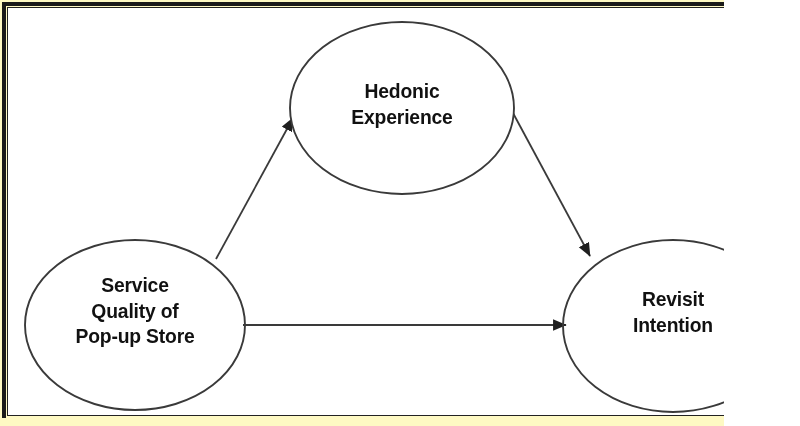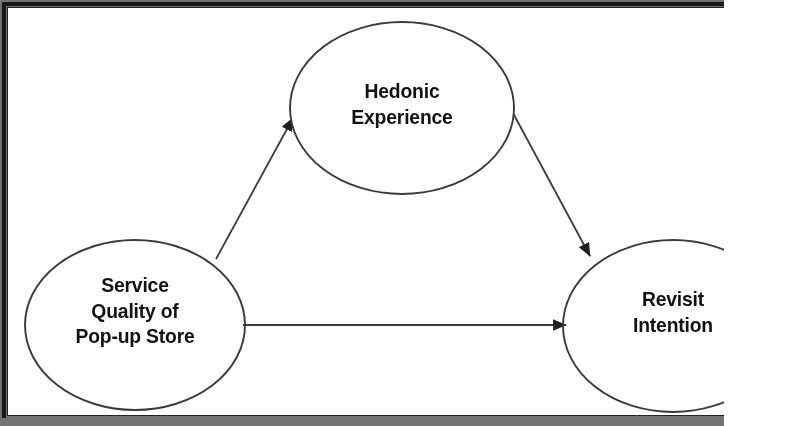--- a/index.html
+++ b/index.html
@@ -4,21 +4,21 @@
 <style>
   html, body {
     margin: 0;
     padding: 0;
     background: #ffffff;
   }
   #screenshot {
     position: relative;
     width: 724px;
     height: 426px;
-    background: #737373;
+    background: #fef9c3;
     overflow: hidden;
     font-family: "Liberation Sans", sans-serif;
   }
   
   #frame-outer {
     position: absolute;
     left: 2px;
     top: 2px;
     width: 794px;
     height: 416px;

